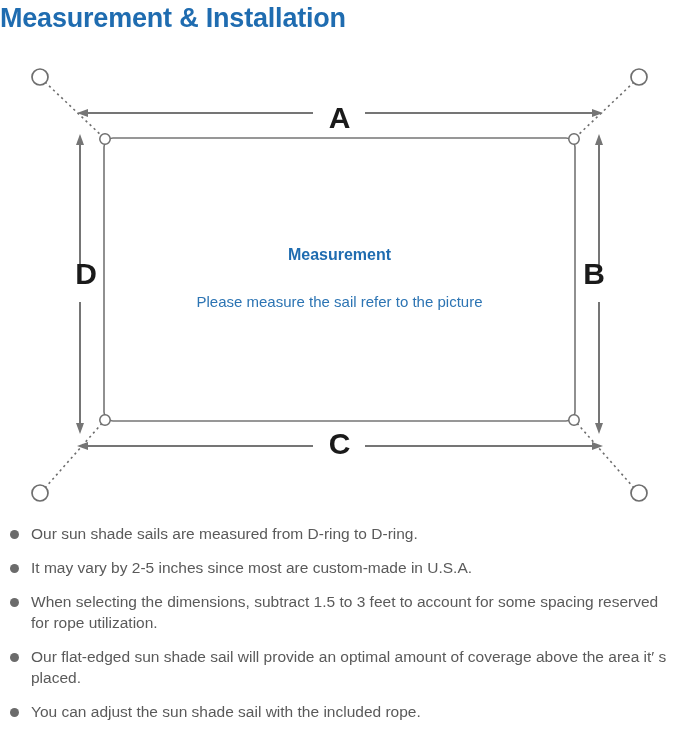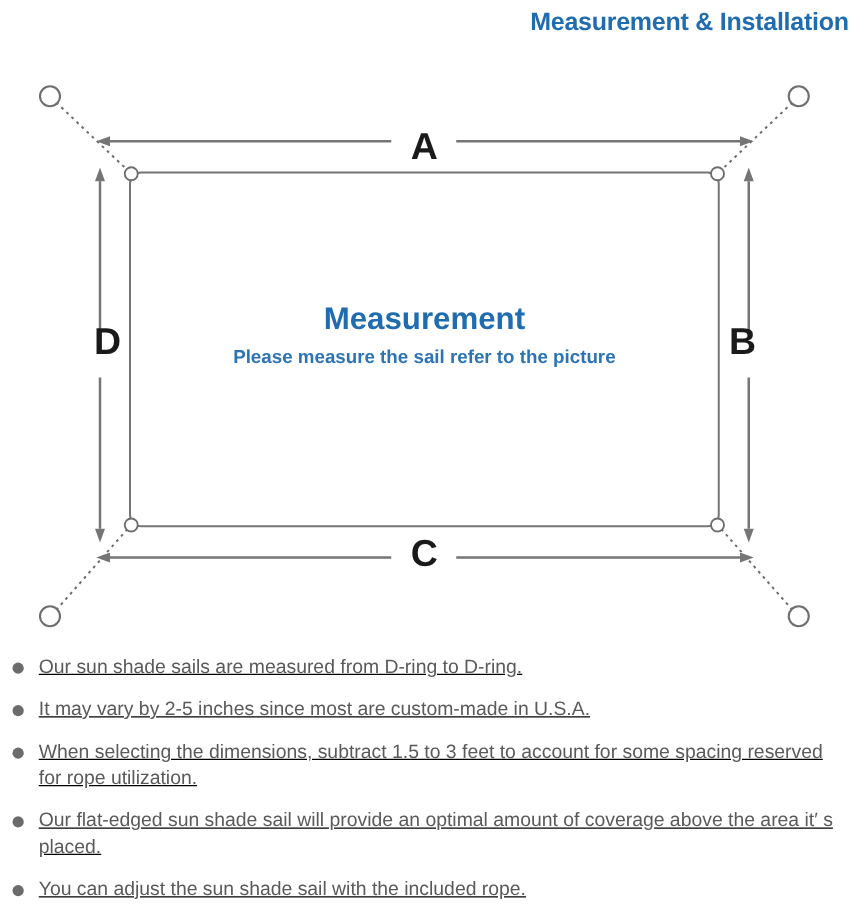--- a/index.html
+++ b/index.html
@@ -12,22 +12,22 @@
     height: 739px;
     position: relative;
     font-family: "Liberation Sans", sans-serif;
     overflow: hidden;
   }
   #page-title {
     position: absolute;
     top: 0px;
     left: 0;
     width: 679px;
-    text-align: right;
-    font-size: 20px;
+    text-align: left;
+    font-size: 27px;
     font-weight: bold;
     color: #1f6cb0;
     letter-spacing: -0.2px;
     line-height: 36px;
   }
   #diagram {
     position: absolute;
     top: 48px;
     left: 0;
     width: 679px;
@@ -51,46 +51,44 @@
 
   #center-block {
     position: absolute;
     left: 0;
     top: 192px;
     width: 679px;
     text-align: center;
     pointer-events: none;
   }
   #center-title {
-    font-size: 25px;
+    font-size: 16px;
     font-weight: bold;
     color: #1f6cb0;
     line-height: 30px;
   }
   #center-sub {
     font-size: 15px;
     color: #2c74b3;
     line-height: 22px;
-    margin-top: 5px;
-    font-weight: bold;
+    margin-top: 21px;
   }
 
   #notes {
     position: absolute;
     left: 0;
     top: 523px;
     width: 679px;
   }
   .note-item {
     display: flex;
     align-items: flex-start;
     margin-bottom: 13px;
     padding-left: 10px;
     padding-right: 6px;
-    text-decoration: underline;
   }
   .note-bullet {
     flex: 0 0 auto;
     width: 9px;
     height: 9px;
     border-radius: 50%;
     background: #6b6b6b;
     margin-top: 7px;
     margin-right: 12px;
   }

